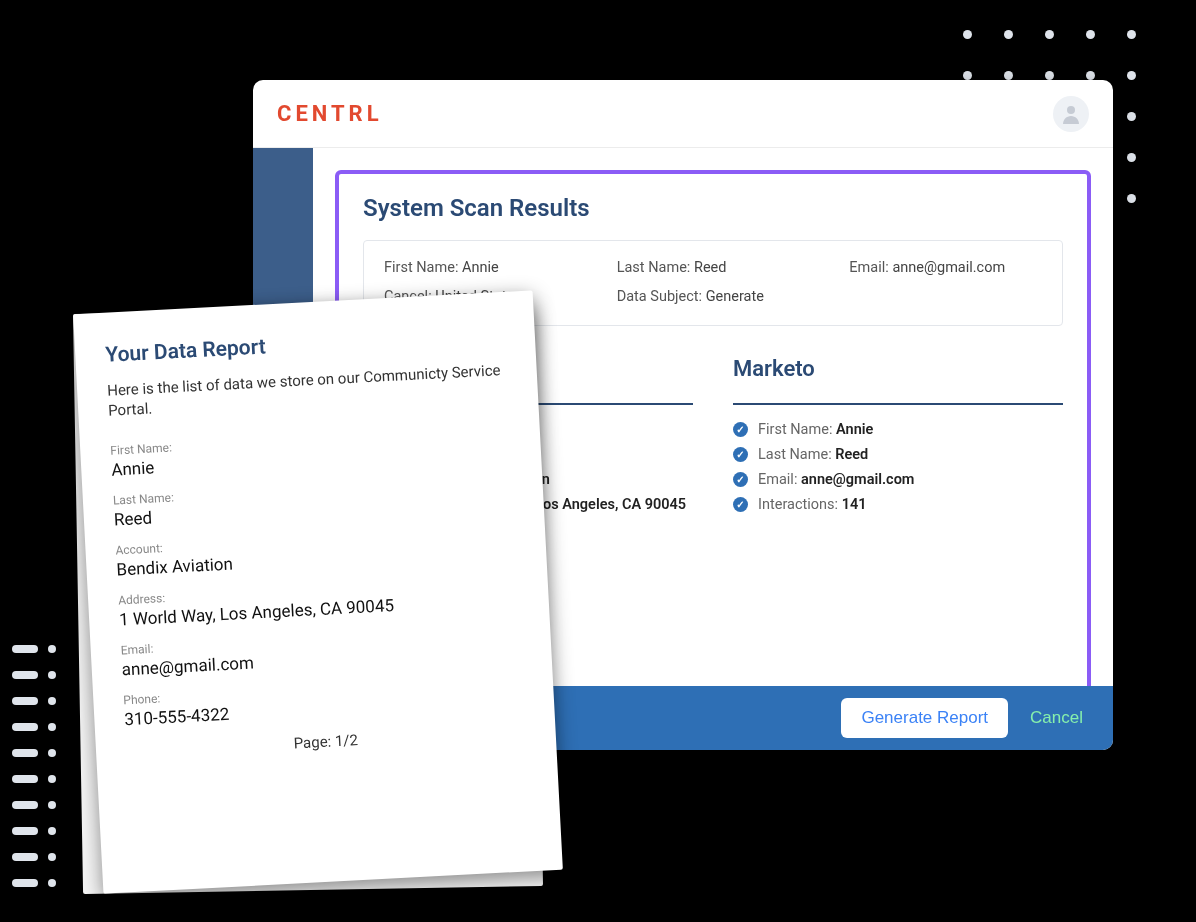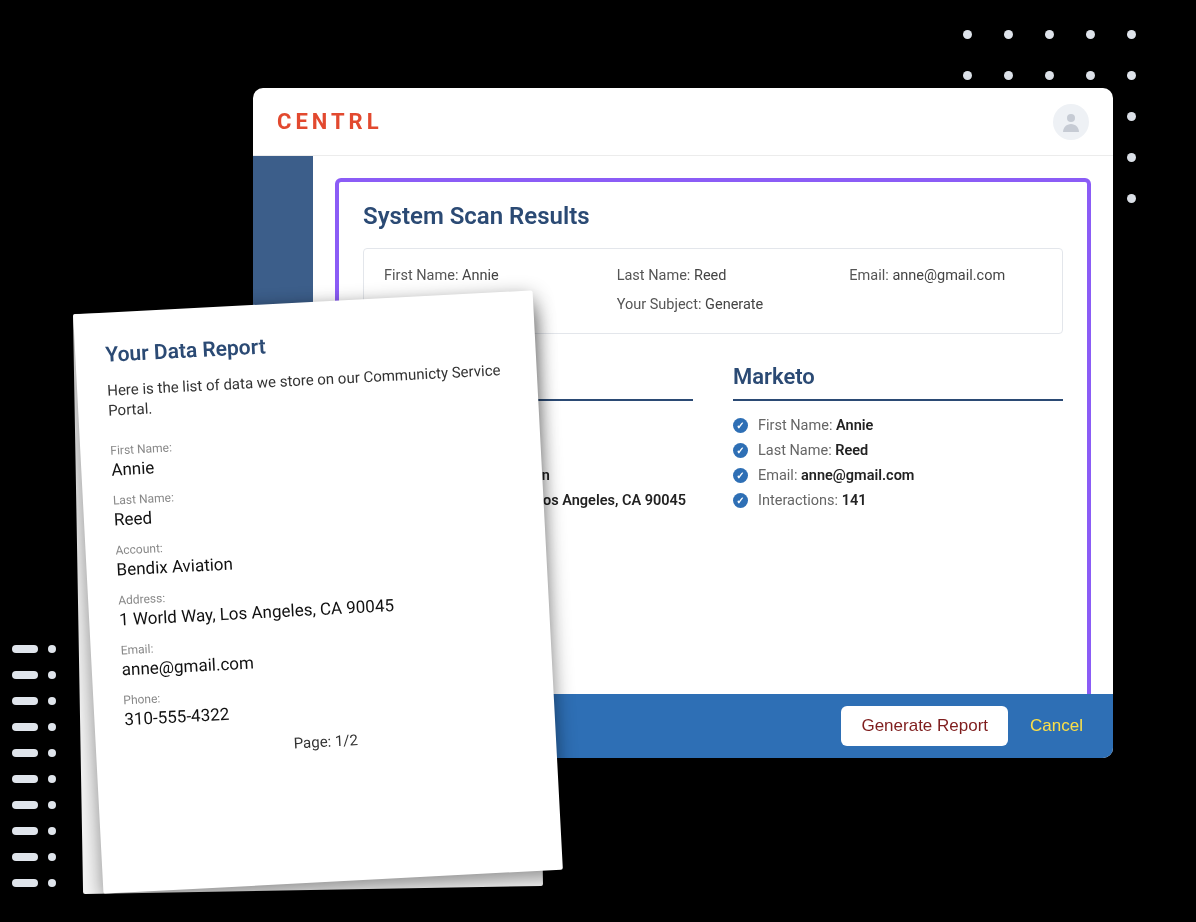--- a/index.html
+++ b/index.html
@@ -17,21 +17,21 @@
   .dots-ml { position:absolute; top:645px; left:12px; }
   .dot-row { display:flex; gap:32px; margin-bottom:32px; }
   .dot { width:9px; height:9px; border-radius:50%; background:#dfe4eb; display:inline-block; }
   .dash-row { display:flex; gap:10px; margin-bottom:18px; align-items:center; }
   .dash { width:26px; height:8px; border-radius:4px; background:#dfe4eb; display:inline-block; }
   .sdot { width:8px; height:8px; border-radius:50%; background:#dfe4eb; display:inline-block; }
 
   
   .window {
     position:absolute;
-    top:88px; left:253px;
+    top:80px; left:253px;
     width:860px; height:670px;
     background:#fff;
     border-radius:10px;
     box-shadow: 0 8px 24px rgba(0,0,0,.35);
     overflow:hidden;
   }
   .win-header {
     height:68px;
     border-bottom:1px solid #ececec;
     display:flex; align-items:center; justify-content:space-between;
@@ -73,21 +73,21 @@
     padding:18px 20px 8px 20px;
     font-size:14.5px;
     color:#444;
   }
   .result-row { display:flex; gap:40px; margin-bottom:12px; }
   .result-cell { flex:1; white-space:nowrap; }
   .lbl { color:#555; }
 
   .sources { display:flex; gap:40px; margin-top:30px; }
   .source { flex:1; min-width:0; }
-  .source-title { color:#2b4a74; font-size:22px; font-weight:600; margin-bottom:10px; }
+  .source-title { color:#2b4a74; font-size:22px; font-weight:600; margin-bottom:22px; }
   .source-hr  { border:none; border-top:2px solid #2b4a74; margin-bottom:16px; }
   .source-item {
     display:flex; align-items:center; gap:10px;
     font-size:14.5px; color:#333; margin-bottom:8px;
   }
   .check {
     width:15px; height:15px; border-radius:50%;
     background:#2e6fb5; color:#fff;
     display:inline-flex; align-items:center; justify-content:center;
     font-size:10px; font-weight:700;
@@ -97,28 +97,28 @@
   .svalue { font-weight:600; color:#222; }
 
   .footer {
     position:absolute; left:60px; right:0; bottom:0;
     height:64px;
     background:#2e6fb5;
     display:flex; align-items:center; justify-content:flex-end;
     gap:22px; padding-right:30px;
   }
   .btn-primary {
-    background:#fff; color:#7f1d1d;
+    background:#fff; color:#3b82f6;
     border:none; border-radius:6px;
     font-size:17px; font-weight:500;
     padding:10px 20px; cursor:pointer;
   }
   .btn-link {
     background:transparent; border:none;
-    color:#fde047; font-size:17px; cursor:pointer;
+    color:#86efac; font-size:17px; cursor:pointer;
   }
 
   
   .paper-back {
     position:absolute;
     top:310px; left:78px;
     width:460px; height:580px;
     background:#f5f5f5;
     border-radius:2px;
     transform:rotate(-1deg);
@@ -262,21 +262,21 @@
               <span class="lbl">Email:</span>
               <span>anne@gmail.com</span>
             </div>
           </div>
           <div class="result-row">
             <div class="result-cell">
               <span class="lbl">Cancel:</span>
               <span>United States</span>
             </div>
             <div class="result-cell">
-              <span class="lbl">Your Subject:</span>
+              <span class="lbl">Data Subject:</span>
               <span>Generate</span>
             </div>
             <div class="result-cell"></div>
           </div>
         </div>
 
         <div class="sources">
 
           <div class="source">
             <div class="source-title">Salesforce</div>

